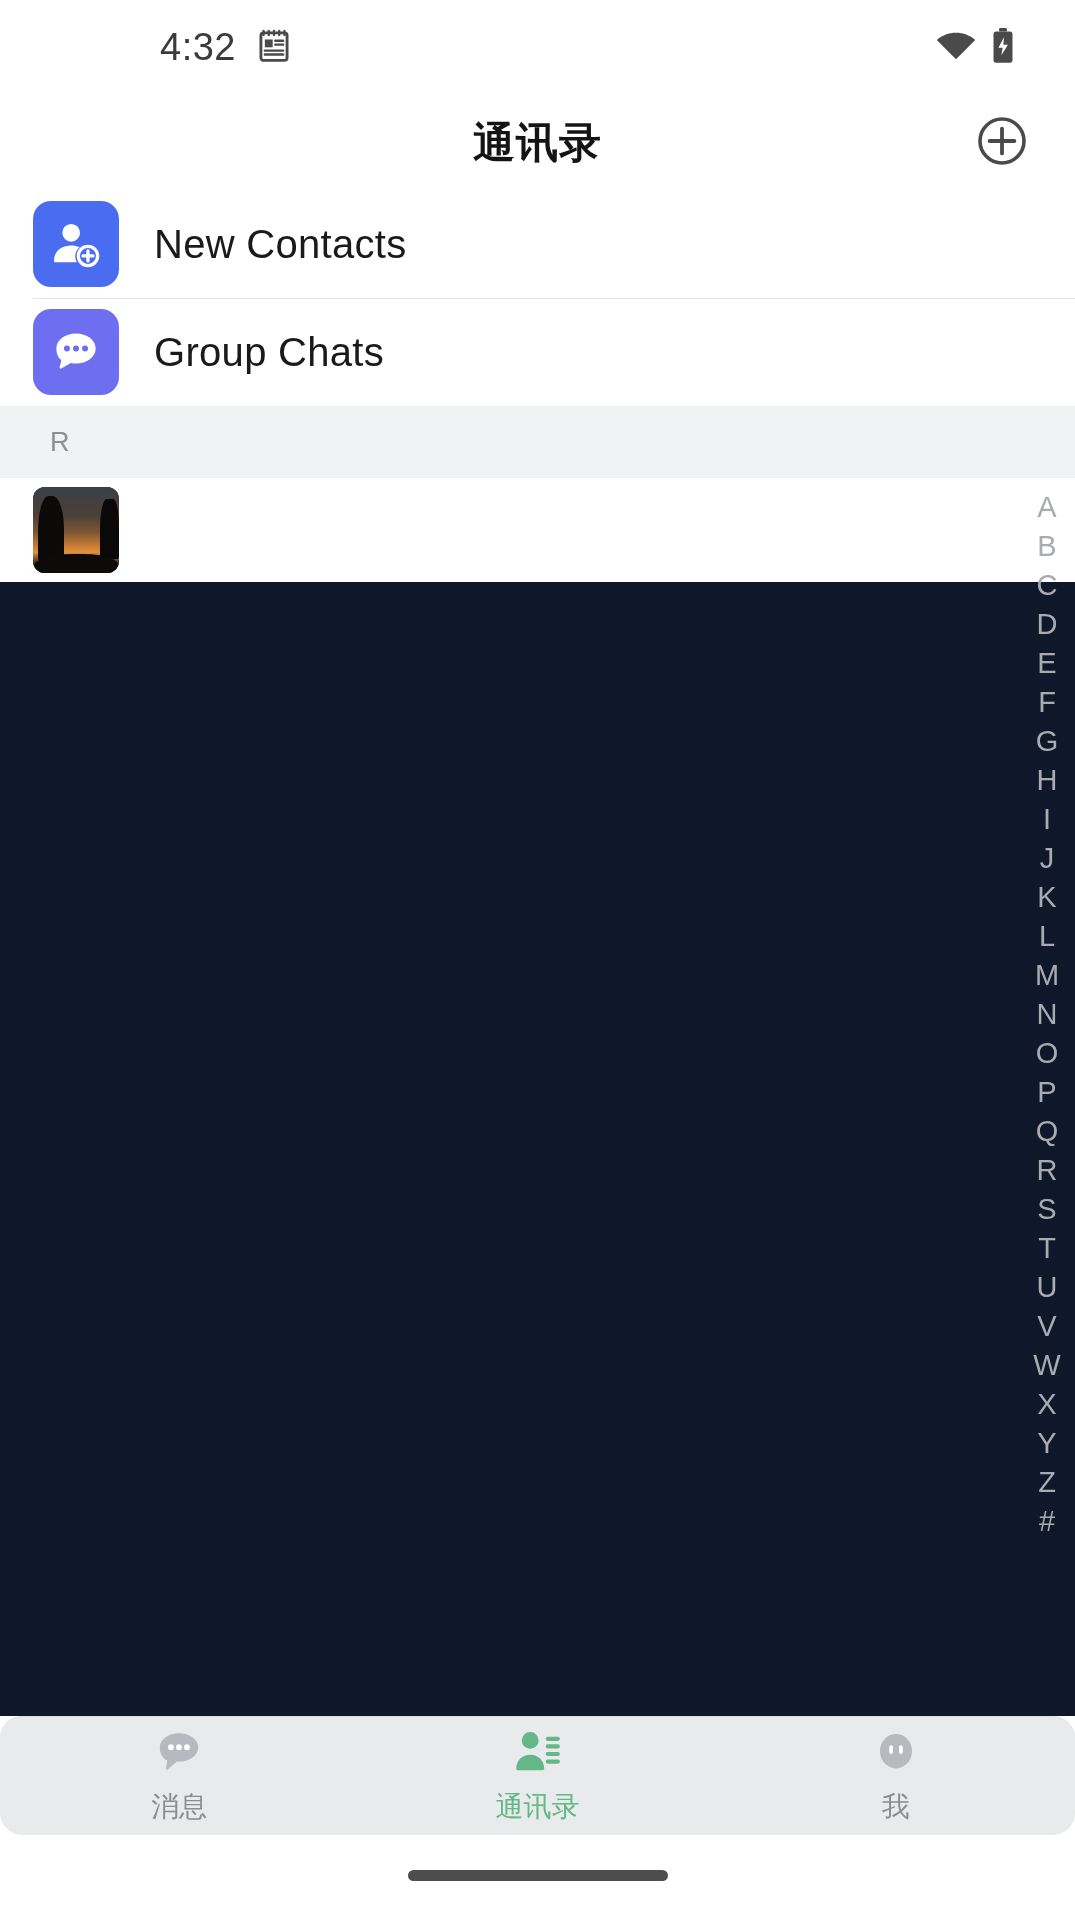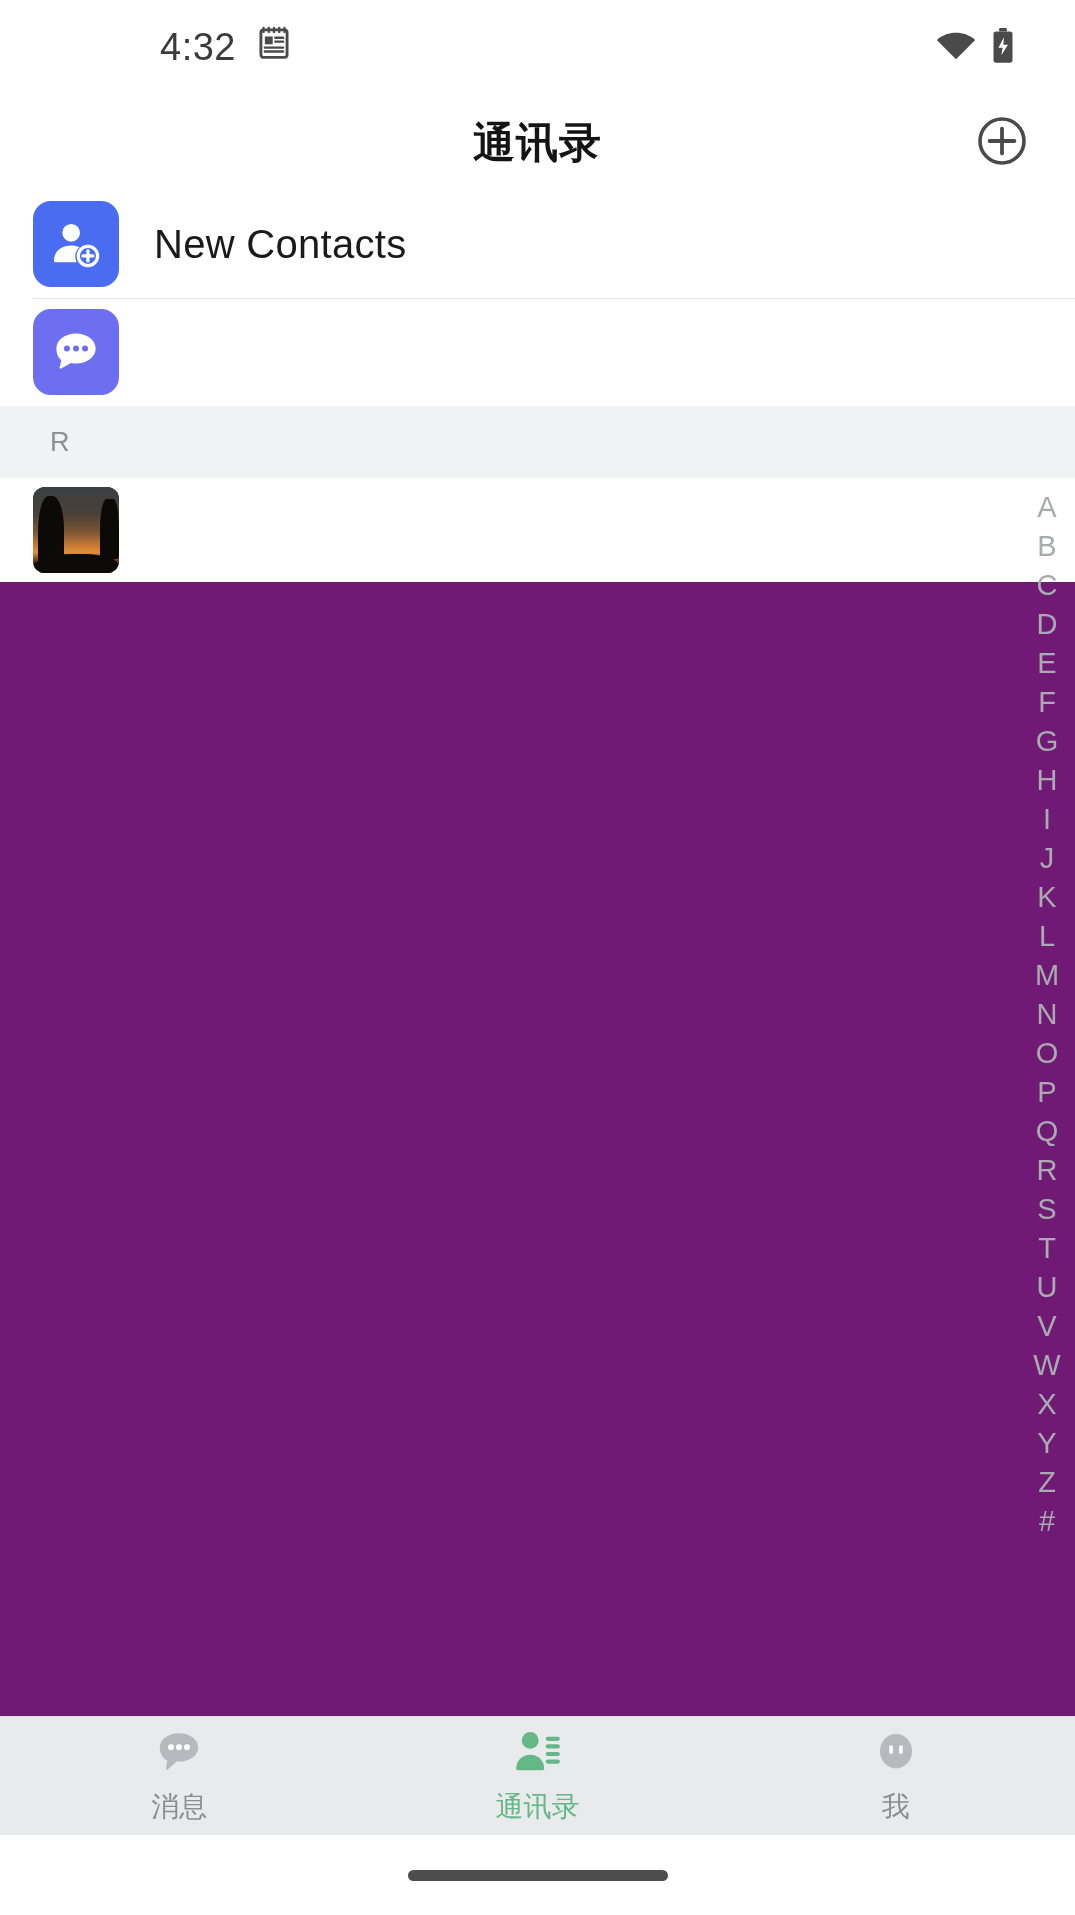--- a/index.html
+++ b/index.html
@@ -19,21 +19,21 @@
 
   
   .statusbar{
     height:95px;
     flex:0 0 95px;
     display:flex;align-items:center;
     padding:0 60px 0 160px;
     box-sizing:border-box;
     background:#ffffff;
   }
-  .sb-left{display:flex;align-items:flex-start;gap:22px;}
+  .sb-left{display:flex;align-items:center;gap:22px;}
   .sb-time{
     font-size:38px;color:#3b3b3b;font-weight:400;letter-spacing:0.5px;
     font-family:"Liberation Sans",sans-serif;
   }
   .sb-spacer{flex:1;}
   .sb-right{display:flex;align-items:center;gap:14px;padding-right:0px;}
 
   
   .header{
     height:95px;flex:0 0 95px;
@@ -47,21 +47,21 @@
   }
   .header-add{
     position:absolute;right:45px;top:50%;transform:translateY(-50%);
     width:56px;height:56px;
     display:flex;align-items:center;justify-content:center;
     cursor:pointer;
   }
 
   
   .content{
-    flex:1;position:relative;background:#701a75;overflow:hidden;
+    flex:1;position:relative;background:#0f172a;overflow:hidden;
   }
   .menu-list{background:#ffffff;}
   .menu-row{
     height:108px;
     display:flex;align-items:center;
     padding-left:33px;
     box-sizing:border-box;
     background:#ffffff;
     position:relative;
     cursor:pointer;
@@ -156,20 +156,21 @@
     width:56px;text-align:center;
     cursor:pointer;
   }
 
   
   .bottom-nav{
     flex:0 0 118px;height:118px;
     background:#e8eaec;
     display:flex;align-items:center;
     border-top:1px solid #dcdee0;
+    border-radius:22px;
   }
   .nav-item{
     flex:1;display:flex;flex-direction:column;
     align-items:center;justify-content:center;gap:6px;
     cursor:pointer;
   }
   .nav-label{font-size:28px;color:#8b8d91;}
   .nav-item.active .nav-label{color:#64b887;}
 
   
@@ -246,20 +247,21 @@
 
       <div class="menu-row">
         <div class="menu-icon" style="background:#6d6ef0;">
           <svg width="54" height="54" viewBox="0 0 28 28">
             <path d="M14 4.4c5.6 0 10.2 3.4 10.2 7.8 0 4.4-4.6 7.8-10.2 7.8-0.9 0-1.8-0.1-2.6-0.3l-5.1 2.9c-0.4 0.2-0.9-0.2-0.8-0.7l0.9-3.6C4.6 17 3.8 14.8 3.8 12.2c0-4.4 4.6-7.8 10.2-7.8z" fill="#ffffff"></path>
             <circle cx="9.3" cy="12.2" r="1.55" fill="#6d6ef0"></circle>
             <circle cx="14" cy="12.2" r="1.55" fill="#6d6ef0"></circle>
             <circle cx="18.7" cy="12.2" r="1.55" fill="#6d6ef0"></circle>
           </svg>
         </div>
+        <div class="menu-label">Group Chats</div>
       </div>
 
     </div>
 
     <div class="section-head">
       <span>R</span>
     </div>
 
     <div class="contact-row">
       <div class="avatar">

